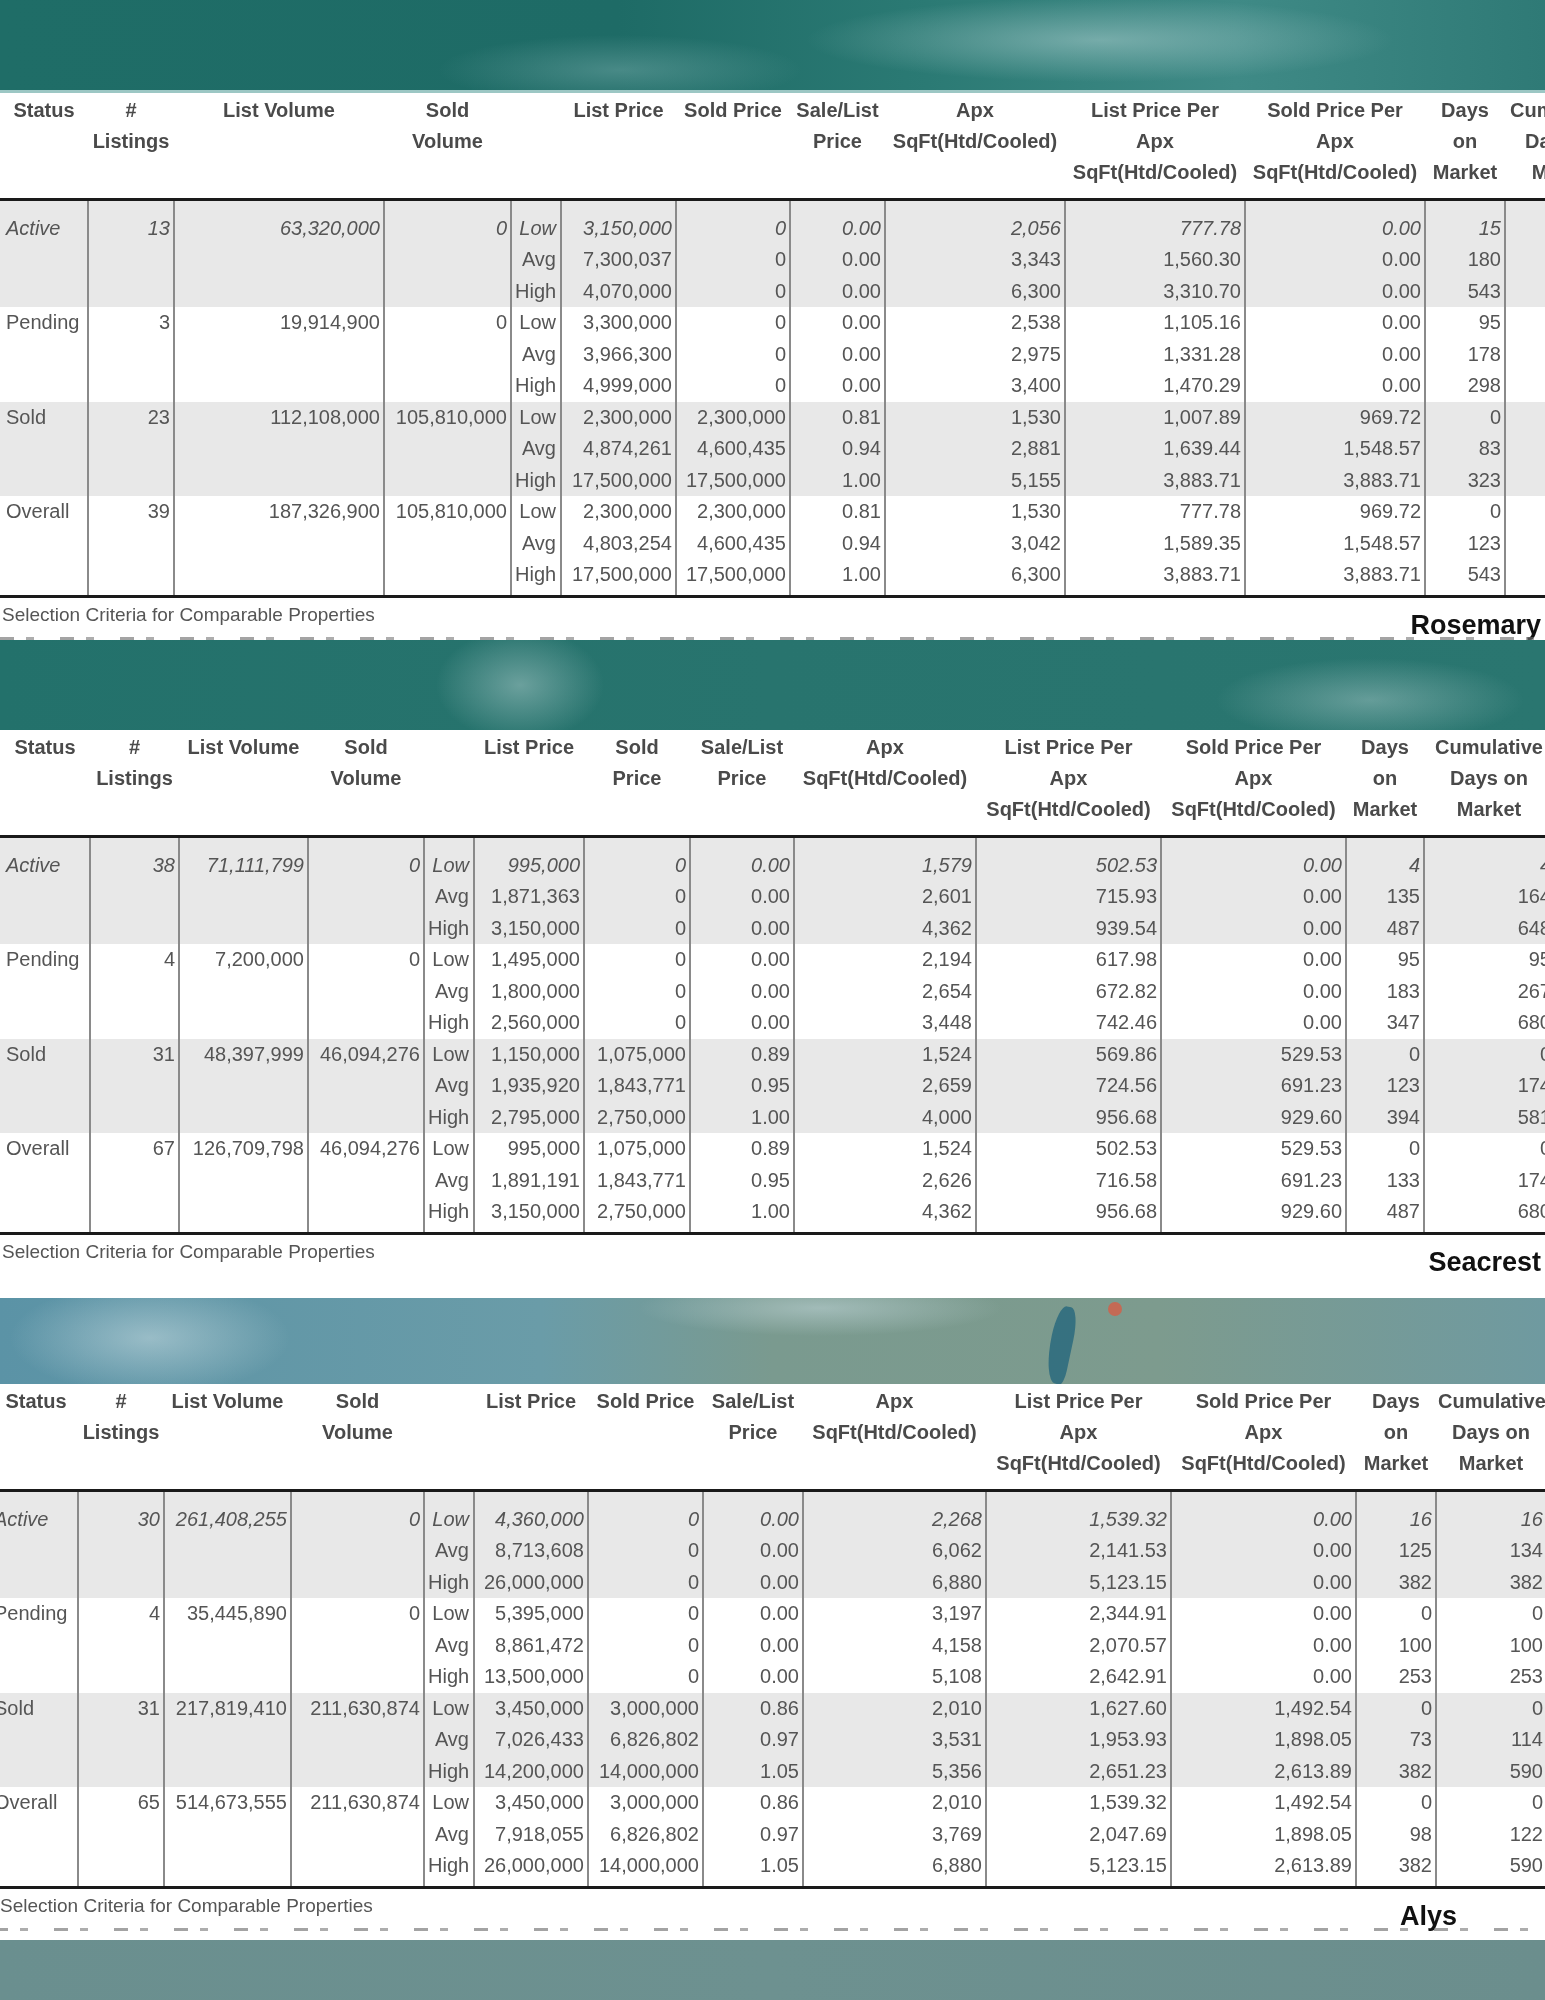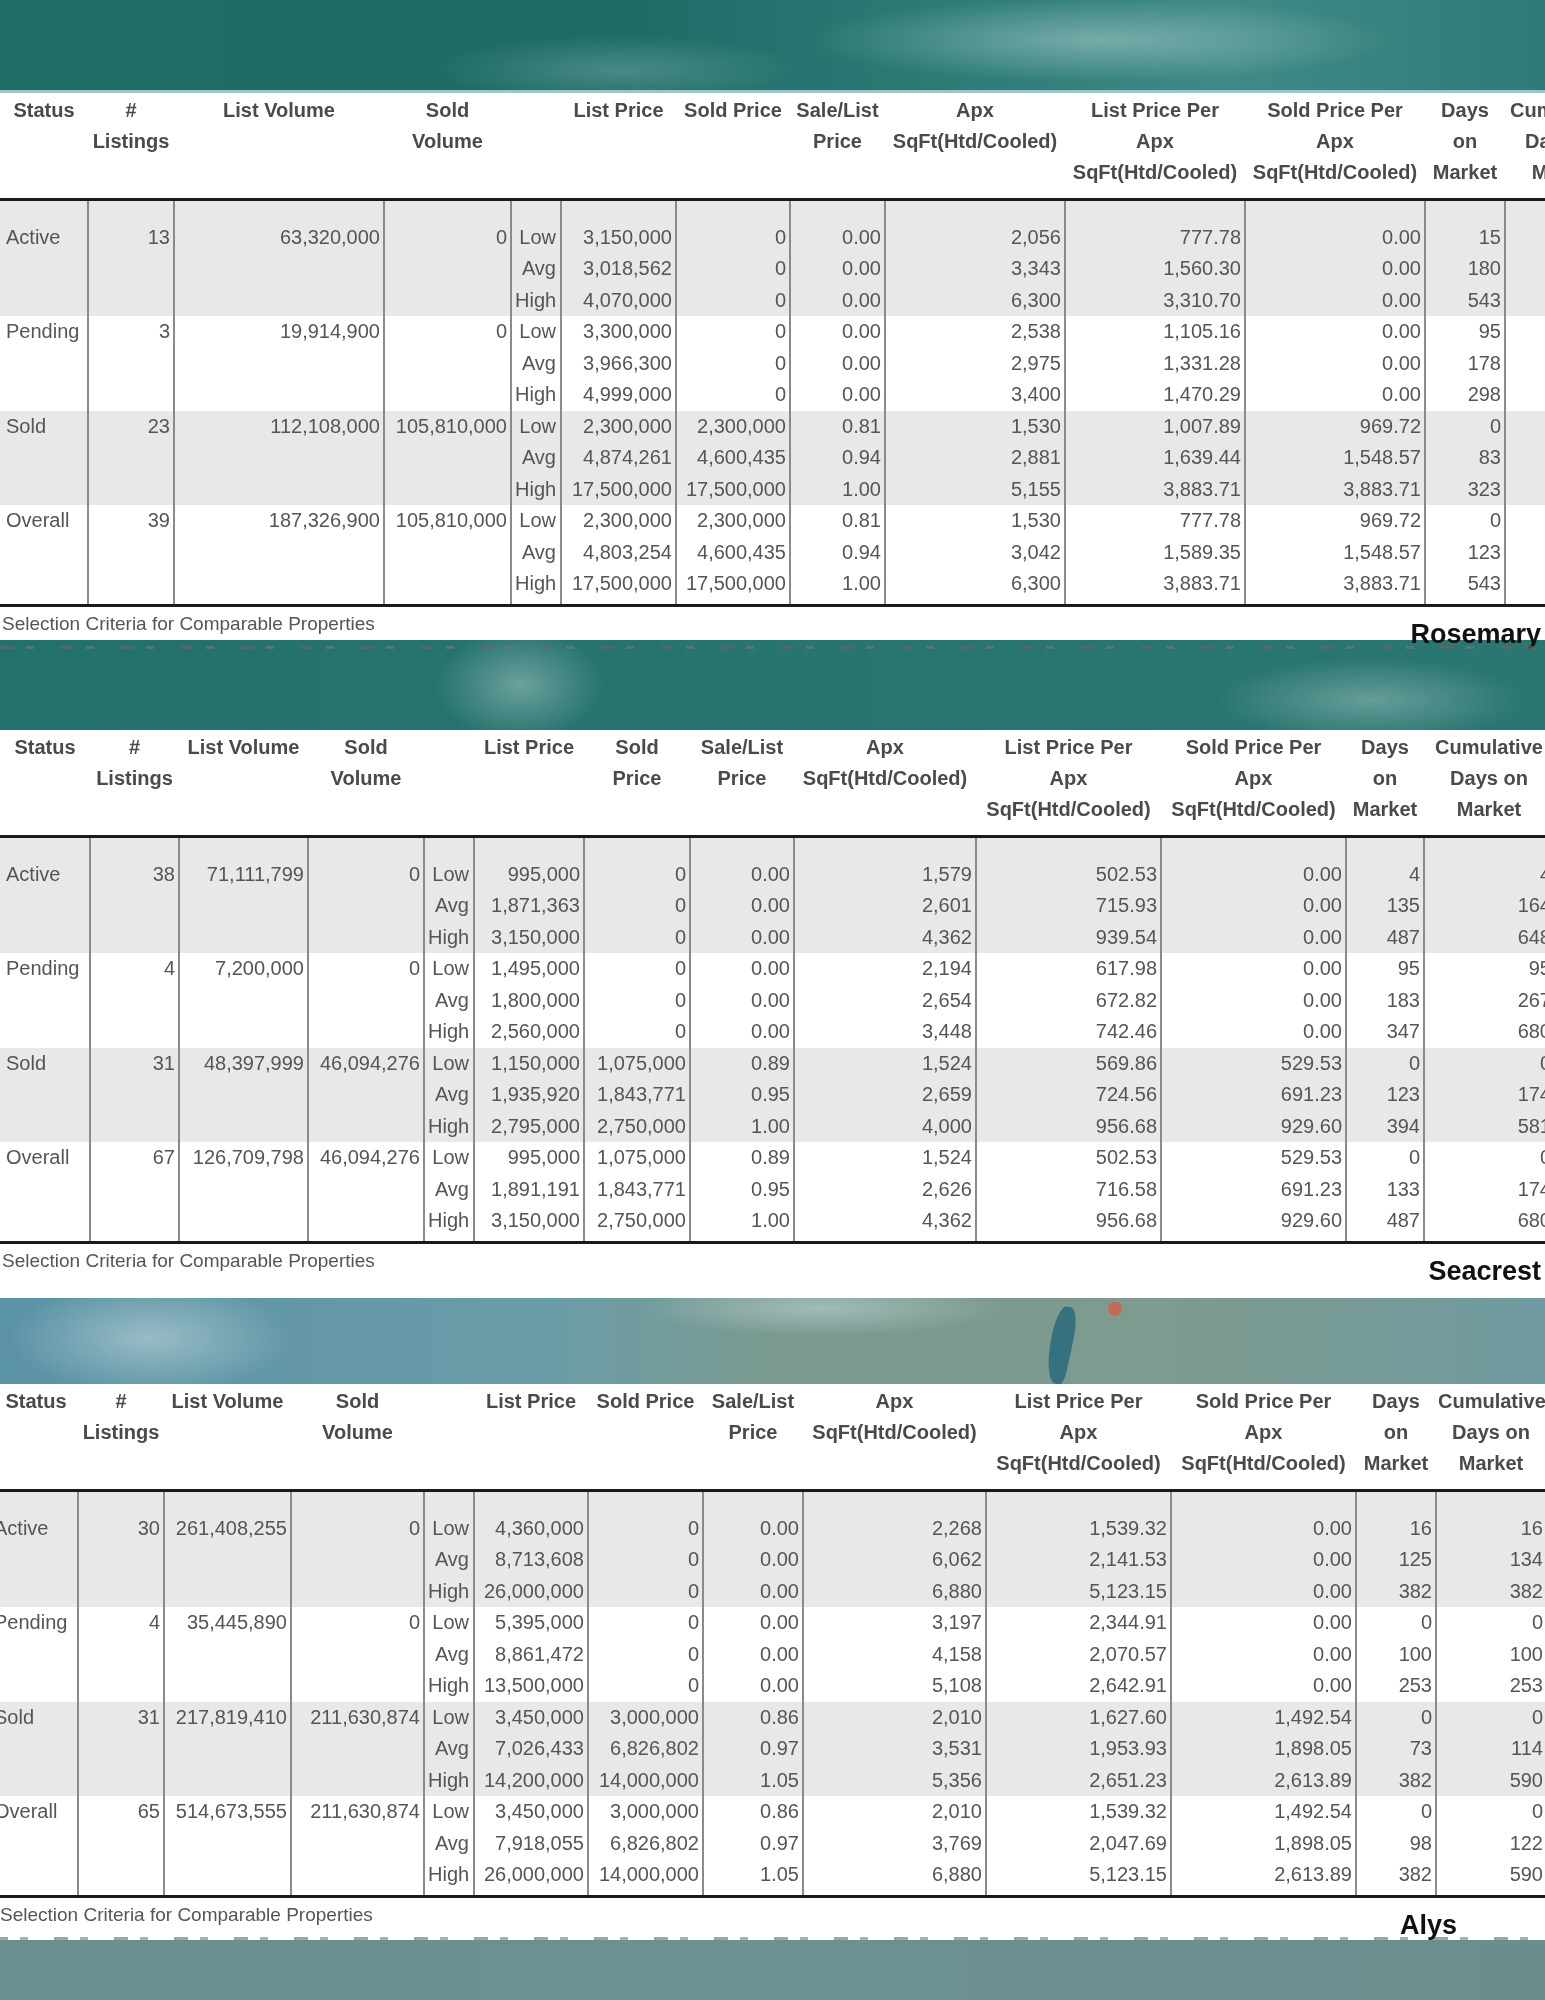--- a/index.html
+++ b/index.html
@@ -38,21 +38,21 @@
     table.stats { border-collapse: collapse; table-layout: fixed; font-size: 20px; }
     table.stats th { font-weight: bold; color: #4a4a4a; text-align: center; vertical-align: top;
       line-height: 31px; padding: 2px 2px 4px; white-space: nowrap; }
     table.stats thead tr { border-bottom: 3px solid #1a1a1a; }
     table.stats td { line-height: 31.5px; padding: 0 3px; white-space: nowrap; text-align: right;
       border-left: 2px solid #8a8a8a; vertical-align: top; color: #555; }
     table.stats td.c-status { text-align: left; border-left: none; padding-left: 6px; }
     table.stats td.c-lbl { padding-right: 4px; }
     table.stats tbody.grp-shade td { background: #e8e8e8; }
     table.stats tbody.grp-white td { background: #ffffff; }
-    table.stats tbody.grp-first tr:first-child td { padding-top: 21px; }
+    table.stats tbody.grp-first tr:first-child td { padding-top: 12px; font-style: italic; }
     table.stats tbody:last-of-type tr:last-child td { padding-bottom: 4px; }
     table.stats tfoot td { border: none; border-top: 3px solid #1a1a1a; padding: 0; height: 0; line-height: 0; }
 
     .sec-2 table.stats td.c-status, .sec-1 table.stats td.c-status { padding-left: 6px; }
     .sec-3 table.stats td.c-status { padding-left: 0; }
     .sec-3 { left: -6px; }
 
     .footer-row { position: relative; height: 36px; }
     .criteria { position: absolute; left: 2px; top: 6px; font-size: 19px; color: #555; }
     .community { position: absolute; right: 4px; top: 12px; font-size: 27px; font-weight: bold; color: #111; }
@@ -158,21 +158,21 @@
           <td>0.00</td>
           <td>15</td>
           <td>15</td>
         </tr>
         <tr>
           <td class="c-status"></td>
           <td></td>
           <td></td>
           <td></td>
           <td class="c-lbl">Avg</td>
-          <td>3,018,562</td>
+          <td>7,300,037</td>
           <td>0</td>
           <td>0.00</td>
           <td>3,343</td>
           <td>1,560.30</td>
           <td>0.00</td>
           <td>180</td>
           <td>320</td>
         </tr>
         <tr>
           <td class="c-status"></td>

